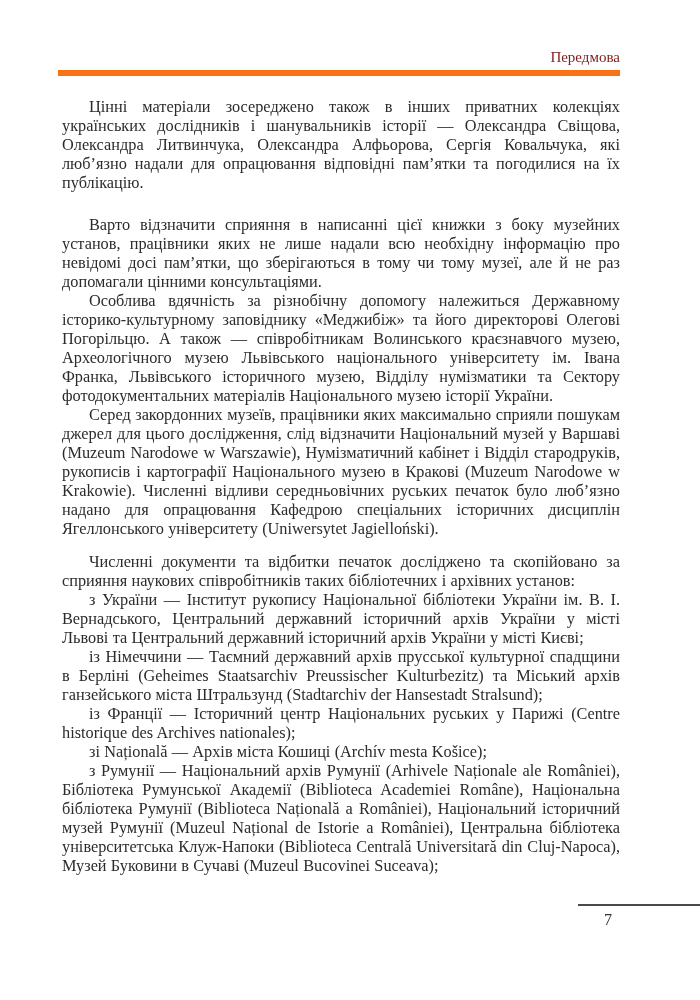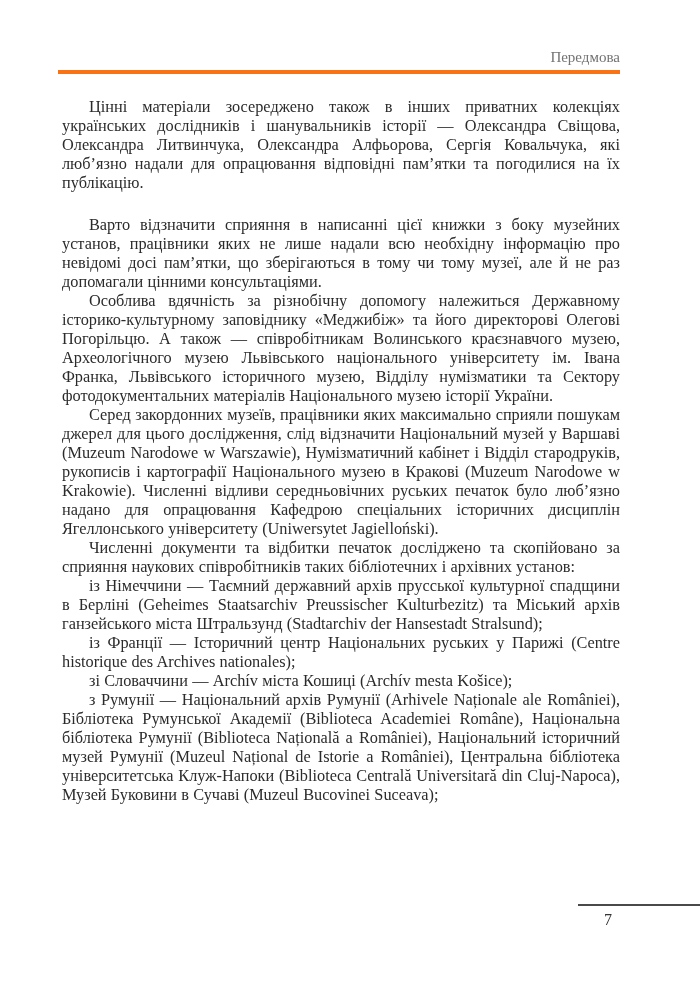--- a/index.html
+++ b/index.html
@@ -18,41 +18,41 @@
   }
   
   .running-header {
     position: absolute;
     top: 48px;
     left: 58px;
     width: 562px;
     text-align: right;
     font-size: 15px;
     line-height: 18px;
-    color: #737373;
+    color: #7f1d1d;
     padding-bottom: 4px;
-    border-bottom: 4px solid #f97316;
+    border-bottom: 6px solid #f97316;
   }
   
   .text-block {
     position: absolute;
     top: 97px;
     left: 62px;
     width: 558px;
   }
   .text-block p {
     margin: 0;
     text-indent: 27px;
     text-align: justify;
     font-size: 16.3px;
     line-height: 19px;
     word-spacing: 0.2px;
   }
   .text-block p.gap-before-large { margin-top: 23px; }
-  .text-block p.gap-before-small { }
+  .text-block p.gap-before-small { margin-top: 14px; }
   
   .footer-rule {
     position: absolute;
     top: 904px;
     left: 578px;
     width: 122px;
     height: 2px;
     background: #4a4a4a;
   }
   .page-number {
@@ -74,22 +74,23 @@
   <div class="running-header">
     <span>Передмова</span>
   </div>
 
   <div class="text-block">
     <p>Цінні матеріали зосереджено також в інших приватних колекціях українських дослідників і шанувальників історії — Олександра Свіщова, Олександра Литвинчука, Олександра Алфьорова, Сергія Ковальчука, які люб’язно надали для опрацювання відповідні пам’ятки та погодилися на їх публікацію.</p>
     <p class="gap-before-large">Варто відзначити сприяння в написанні цієї книжки з боку музейних установ, працівники яких не лише надали всю необхідну інформацію про невідомі досі пам’ятки, що зберігаються в тому чи тому музеї, але й не раз допомагали цінними консультаціями.</p>
     <p>Особлива вдячність за різнобічну допомогу належиться Державному історико-культурному заповіднику «Меджибіж» та його директорові Олегові Погорільцю. А також — співробітникам Волинського краєзнавчого музею, Археологічного музею Львівського національного університету ім. Івана Франка, Львівського історичного музею, Відділу нумізматики та Сектору фотодокументальних матеріалів Національного музею історії України.</p>
     <p>Серед закордонних музеїв, працівники яких максимально сприяли пошукам джерел для цього дослідження, слід відзначити Національний музей у Варшаві (Muzeum Narodowe w Warszawie), Нумізматичний кабінет і Відділ стародруків, рукописів і картографії Національного музею в Кракові (Muzeum Narodowe w Krakowie). Численні відливи середньовічних руських печаток було люб’язно надано для опрацювання Кафедрою спеціальних історичних дисциплін Ягеллонського університету (Uniwersytet Jagielloński).</p>
     <p class="gap-before-small">Численні документи та відбитки печаток досліджено та скопійовано за сприяння наукових співробітників таких бібліотечних і архівних установ:</p>
+    <p>з України — Інститут рукопису Національної бібліотеки України ім. В. І. Вернадського, Центральний державний історичний архів України у місті Львові та Центральний державний історичний архів України у місті Києві;</p>
     <p>із Німеччини — Таємний державний архів прусської культурної спадщини в Берліні (Geheimes Staatsarchiv Preussischer Kulturbezitz) та Міський архів ганзейського міста Штральзунд (Stadtarchiv der Hansestadt Stralsund);</p>
     <p>із Франції — Історичний центр Національних руських у Парижі (Centre historique des Archives nationales);</p>
-    <p>зі Словаччини — Archív міста Кошиці (Archív mesta Košice);</p>
+    <p>зі Națională — Архів міста Кошиці (Archív mesta Košice);</p>
     <p>з Румунії — Національний архів Румунії (Arhivele Naționale ale României), Бібліотека Румунської Академії (Biblioteca Academiei Române), Національна бібліотека Румунії (Biblioteca Națională a României), Національний історичний музей Румунії (Muzeul Național de Istorie a României), Центральна бібліотека університетська Клуж-Напоки (Biblioteca Centrală Universitară din Cluj-Napoca), Музей Буковини в Сучаві (Muzeul Bucovinei Suceava);</p>
   </div>
 
   <div class="footer-rule"></div>
   <div class="page-number">7</div>
 
 </div>
 
 </body></html>

